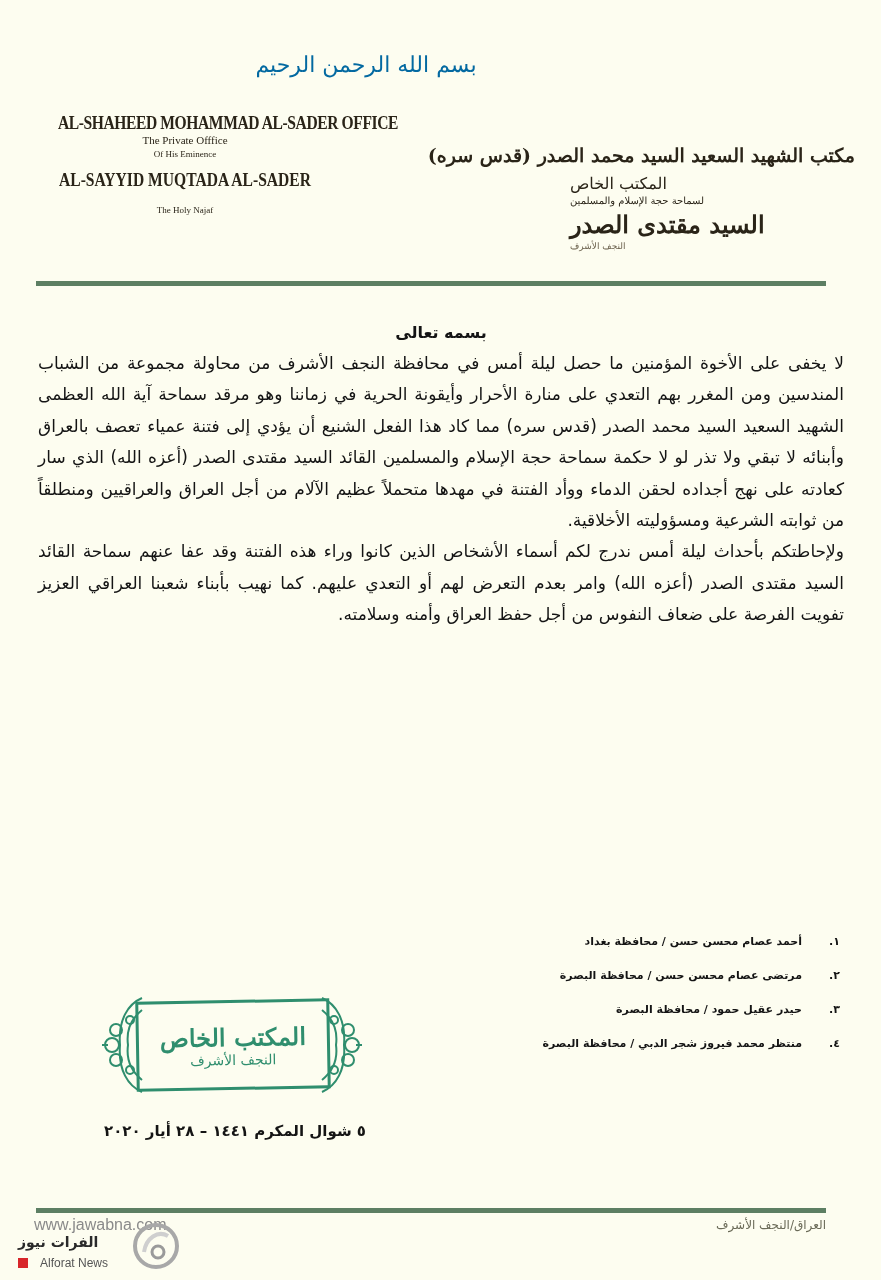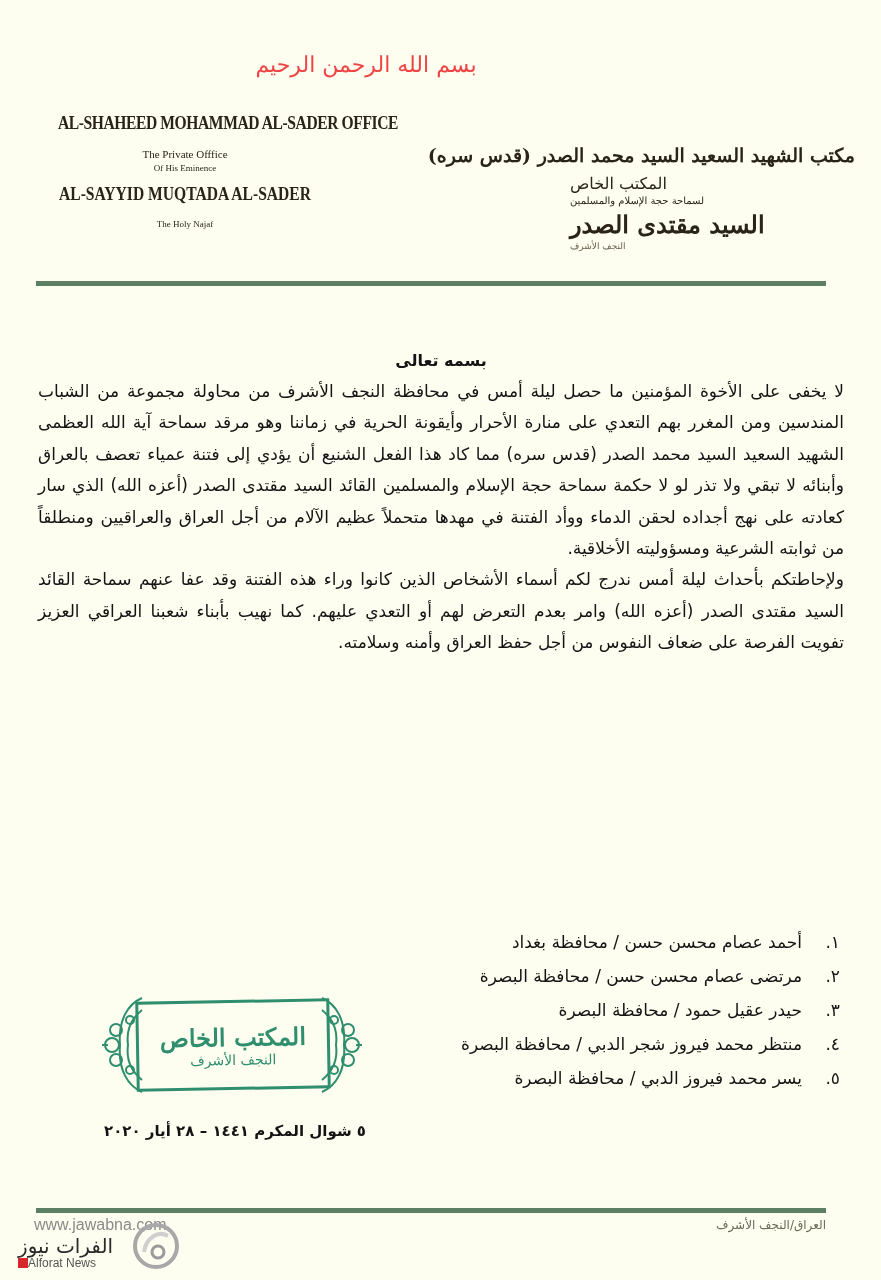--- a/index.html
+++ b/index.html
@@ -5,58 +5,58 @@
   html, body { margin: 0; padding: 0; }
   body {
     width: 881px; height: 1280px; overflow: hidden;
     background: #fdfdf0;
     font-family: "DejaVu Sans", sans-serif;
     color: #1a1a1a;
     position: relative;
   }
   .basmala {
     position: absolute; top: 52px; left: 0; width: 732px; text-align: center;
-    font-family: "DejaVu Serif", serif; font-size: 22px; color: #ef4444;
+    font-family: "DejaVu Serif", serif; font-size: 22px; color: #0369a1;
     letter-spacing: 1px;
   }
   .eng-header {
     position: absolute; top: 112px; left: 30px; width: 310px; text-align: center;
     font-family: "Liberation Serif", serif; color: #2a2418;
   }
   .eng-header .l1 { font-size: 19px; font-weight: bold; letter-spacing: -0.5px; transform: scaleX(0.82); transform-origin: center; white-space: nowrap; }
-  .eng-header .l2 { font-size: 11px; margin-top: 14px; }
+  .eng-header .l2 { font-size: 11px; margin-top: 0; }
   .eng-header .l3 { font-size: 9px; margin-top: 3px; }
   .eng-header .l4 { font-size: 19px; font-weight: bold; margin-top: 10px; transform: scaleX(0.82); white-space: nowrap; }
   .eng-header .l5 { font-size: 9px; margin-top: 14px; }
   .ar-header {
     position: absolute; top: 116px; left: 570px; width: 285px; text-align: left;
     direction: rtl; font-family: "DejaVu Serif", serif; color: #2a2418; margin-top: 28px;
   }
   .ar-header .a1 { font-size: 19px; font-weight: bold; white-space: nowrap; }
   .ar-header .a2 { font-size: 16px; margin-top: 8px; }
   .ar-header .a3 { font-size: 10px; margin-top: 2px; }
   .ar-header .a4 { font-size: 24px; font-weight: bold; margin-top: 4px; }
   .ar-header .a5 { font-size: 9px; margin-top: 2px; color: #6a604c; }
   .rule {
     position: absolute; left: 36px; width: 790px; height: 5px; background: #5d7f63;
   }
   .rule.top { top: 281px; }
   .rule.bottom { top: 1208px; }
   .body-text {
     position: absolute; top: 318px; left: 38px; width: 806px; direction: rtl;
     font-family: "DejaVu Sans", sans-serif; font-size: 17px; line-height: 31.4px;
-    text-align: justify; color: #141414; margin-top: 28px;
+    text-align: justify; color: #141414;
   }
   .body-text .heading { text-align: center; font-weight: bold; font-size: 16px; margin-bottom: 0; line-height: 30px; }
   .body-text p { margin: 0; }
   .names-label { font-weight: bold; margin-top: 0; }
   .names-list {
     position: absolute; top: 928px; left: 400px; width: 440px; direction: rtl;
     list-style: none; margin: 0; padding: 0;
-    font-family: "DejaVu Sans", sans-serif; font-size: 17px; font-weight: normal; color: #141414;
+    font-family: "DejaVu Sans", sans-serif; font-size: 11px; font-weight: bold; color: #141414;
   }
   .names-list li { height: 34px; line-height: 28px; white-space: nowrap; }
   .names-list .num { display: inline-block; width: 38px; }
   .stamp {
     position: absolute; top: 990px; left: 98px; width: 268px; height: 110px;
   }
   .stamp-box {
     position: absolute; left: 38px; top: 10px; width: 194px; height: 90px;
     border: 3px solid #2f8e6e; box-sizing: border-box; transform: rotate(-1deg);
     display: flex; flex-direction: column; align-items: center; justify-content: center;
@@ -74,25 +74,25 @@
   .sig .d2 { margin-top: 10px; }
   .footer-left {
     position: absolute; top: 1216px; left: 14px; width: 170px; height: 60px;
   }
   .footer-url {
     position: absolute; left: 20px; top: 0; font-family: "Liberation Sans", sans-serif;
     font-size: 16px; color: #8a8a8a;
   }
   .footer-brand-ar {
     position: absolute; left: 4px; top: 18px; font-family: "DejaVu Sans", sans-serif;
-    font-size: 20px; font-weight: normal; color: #2a2a2a; direction: rtl;
+    font-size: 14px; font-weight: bold; color: #2a2a2a; direction: rtl;
   }
   .footer-brand-en {
     position: absolute; left: 4px; top: 40px; font-family: "Liberation Sans", sans-serif;
-    font-size: 12px; color: #555; display: flex; align-items: center; gap: 0;
+    font-size: 12px; color: #555; display: flex; align-items: center; gap: 12px;
   }
   .footer-brand-en .sq { width: 10px; height: 10px; background: #d8262a; display: inline-block; }
   .footer-logo { position: absolute; left: 118px; top: 6px; width: 48px; height: 48px; }
   .footer-right {
     position: absolute; top: 1218px; right: 55px; direction: rtl;
     font-family: "DejaVu Sans", sans-serif; font-size: 12px; color: #6b6b58;
   }
 </style>
 </head>
 <body>
@@ -121,21 +121,20 @@
   <div class="heading">بسمه تعالى</div>
   <p>لا يخفى على الأخوة المؤمنين ما حصل ليلة أمس في محافظة النجف الأشرف من محاولة مجموعة من الشباب المندسين ومن المغرر بهم التعدي على منارة الأحرار وأيقونة الحرية في زماننا وهو مرقد سماحة آية الله العظمى الشهيد السعيد السيد محمد الصدر (قدس سره) مما كاد هذا الفعل الشنيع أن يؤدي إلى فتنة عمياء تعصف بالعراق وأبنائه لا تبقي ولا تذر لو لا حكمة سماحة حجة الإسلام والمسلمين القائد السيد مقتدى الصدر (أعزه الله) الذي سار كعادته على نهج أجداده لحقن الدماء ووأد الفتنة في مهدها متحملاً عظيم الآلام من أجل العراق والعراقيين ومنطلقاً من ثوابته الشرعية ومسؤوليته الأخلاقية.</p>
   <p>ولإحاطتكم بأحداث ليلة أمس ندرج لكم أسماء الأشخاص الذين كانوا وراء هذه الفتنة وقد عفا عنهم سماحة القائد السيد مقتدى الصدر (أعزه الله) وامر بعدم التعرض لهم أو التعدي عليهم. كما نهيب بأبناء شعبنا العراقي العزيز تفويت الفرصة على ضعاف النفوس من أجل حفظ العراق وأمنه وسلامته.</p>
 </div>
 
 <ul class="names-list">
   <li><span class="num">١.</span><span>أحمد عصام محسن حسن / محافظة بغداد</span></li>
   <li><span class="num">٢.</span><span>مرتضى عصام محسن حسن / محافظة البصرة</span></li>
   <li><span class="num">٣.</span><span>حيدر عقيل حمود / محافظة البصرة</span></li>
   <li><span class="num">٤.</span><span>منتظر محمد فيروز شجر الدبي / محافظة البصرة</span></li>
-  <li><span class="num">٥.</span><span>يسر محمد فيروز الدبي / محافظة البصرة</span></li>
 </ul>
 
 <div class="stamp">
   <svg class="stamp-orn left" viewBox="0 0 46 110">
     <g fill="none" stroke="#2f8e6e" stroke-width="2">
       <path d="M44 8 C30 14 20 30 22 55 C20 80 30 96 44 102"></path>
       <path d="M44 20 C34 28 28 40 30 55 C28 70 34 82 44 90"></path>
       <circle cx="18" cy="40" r="6"></circle>
         <circle cx="14" cy="55" r="7"></circle>
         <circle cx="18" cy="70" r="6"></circle>

